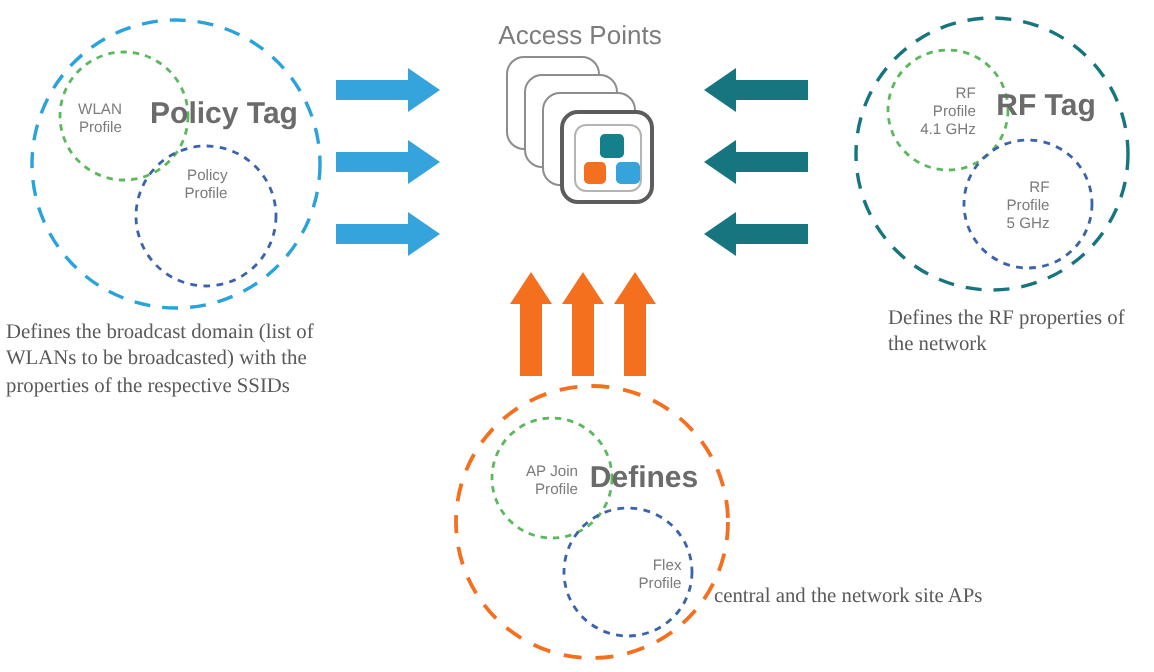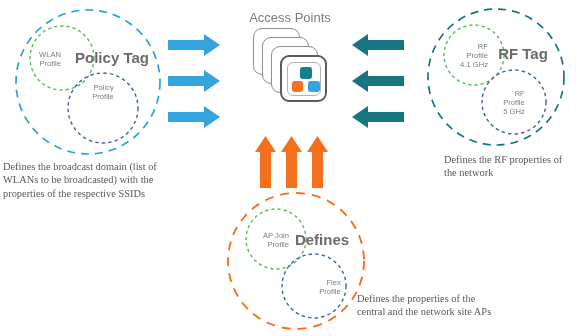--- a/index.html
+++ b/index.html
@@ -204,17 +204,16 @@
       <span>AP Join</span><br>
       <span>Profile</span>
     </div>
     <div class="circle-label" style="left:96px; top:101px;margin-left:16px;">
       <span>Flex</span><br>
       <span>Profile</span>
     </div>
   </div>
 
   <div class="caption" style="left:357px; top:292px; width:170px;">
-    <div>Defines the properties of the</div>
     <div>central and the network site APs</div>
   </div>
 
 </div>
 
 </body></html>

